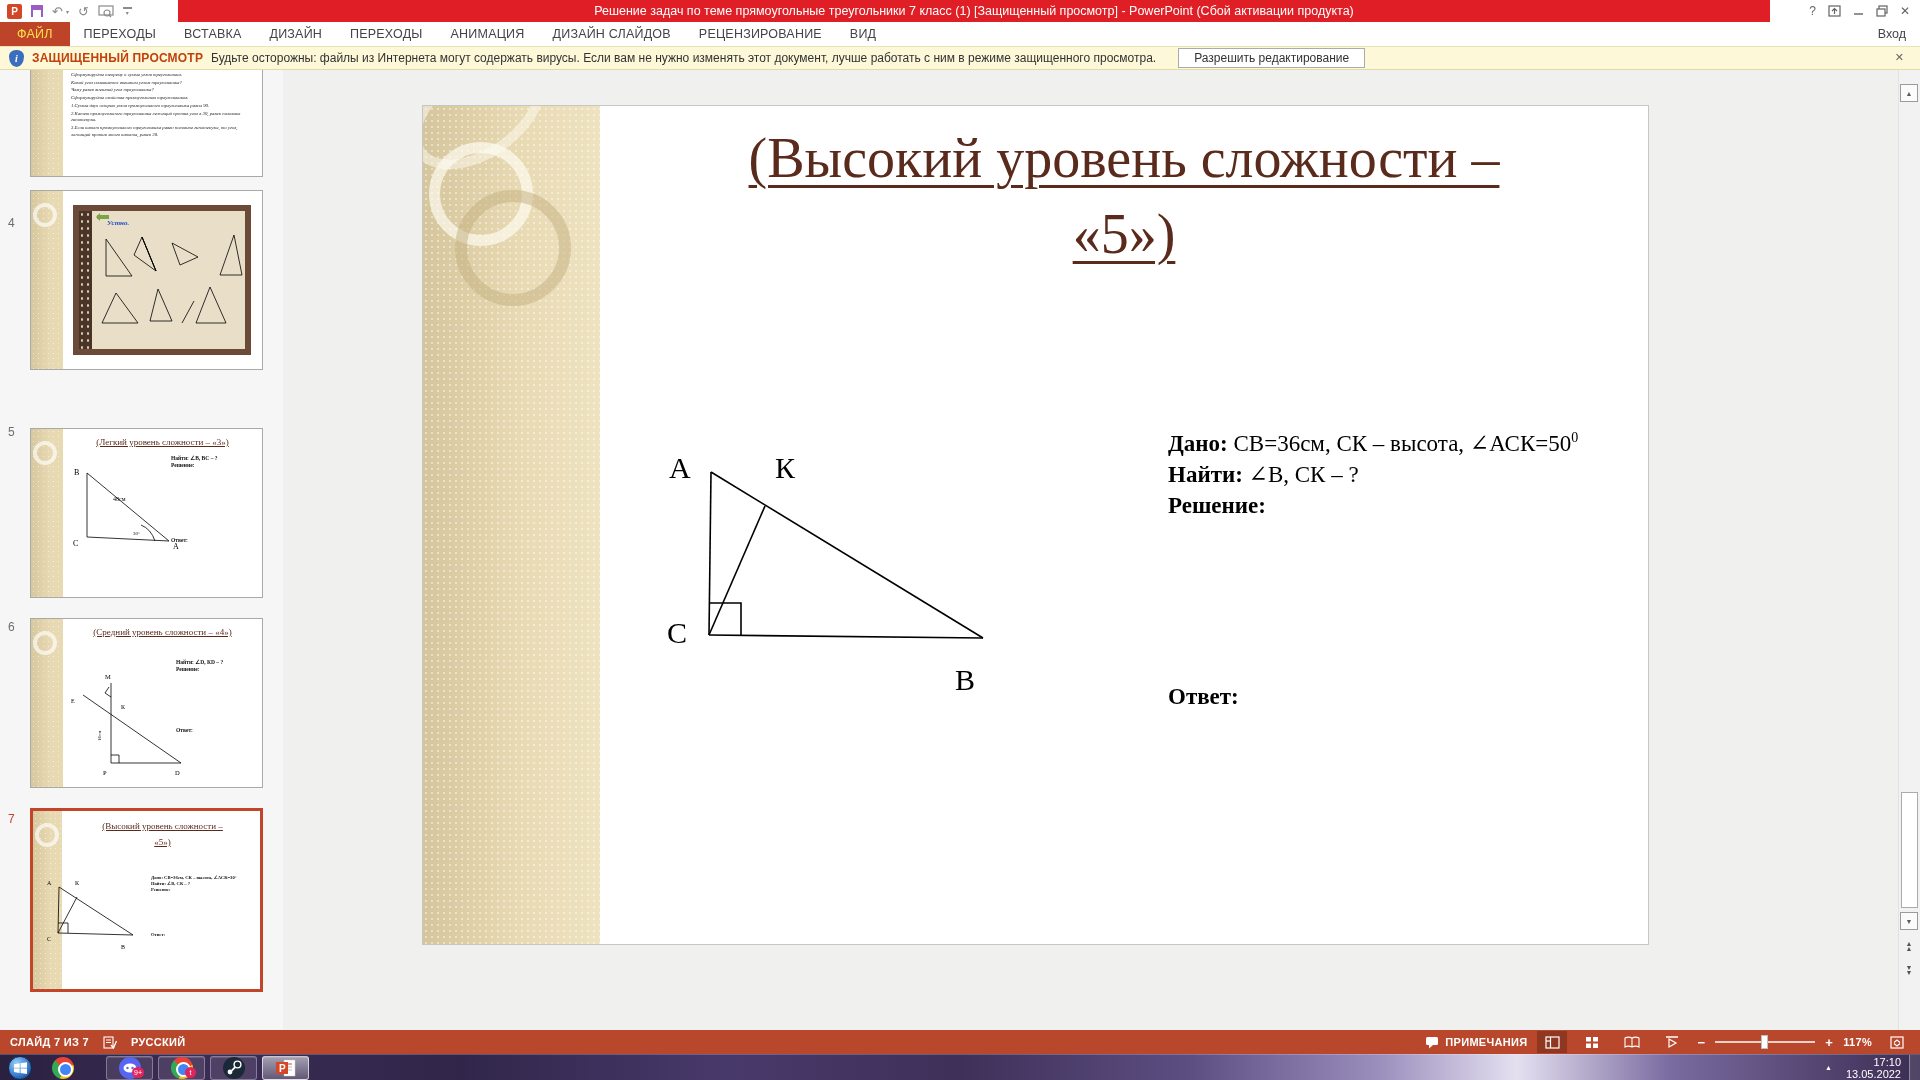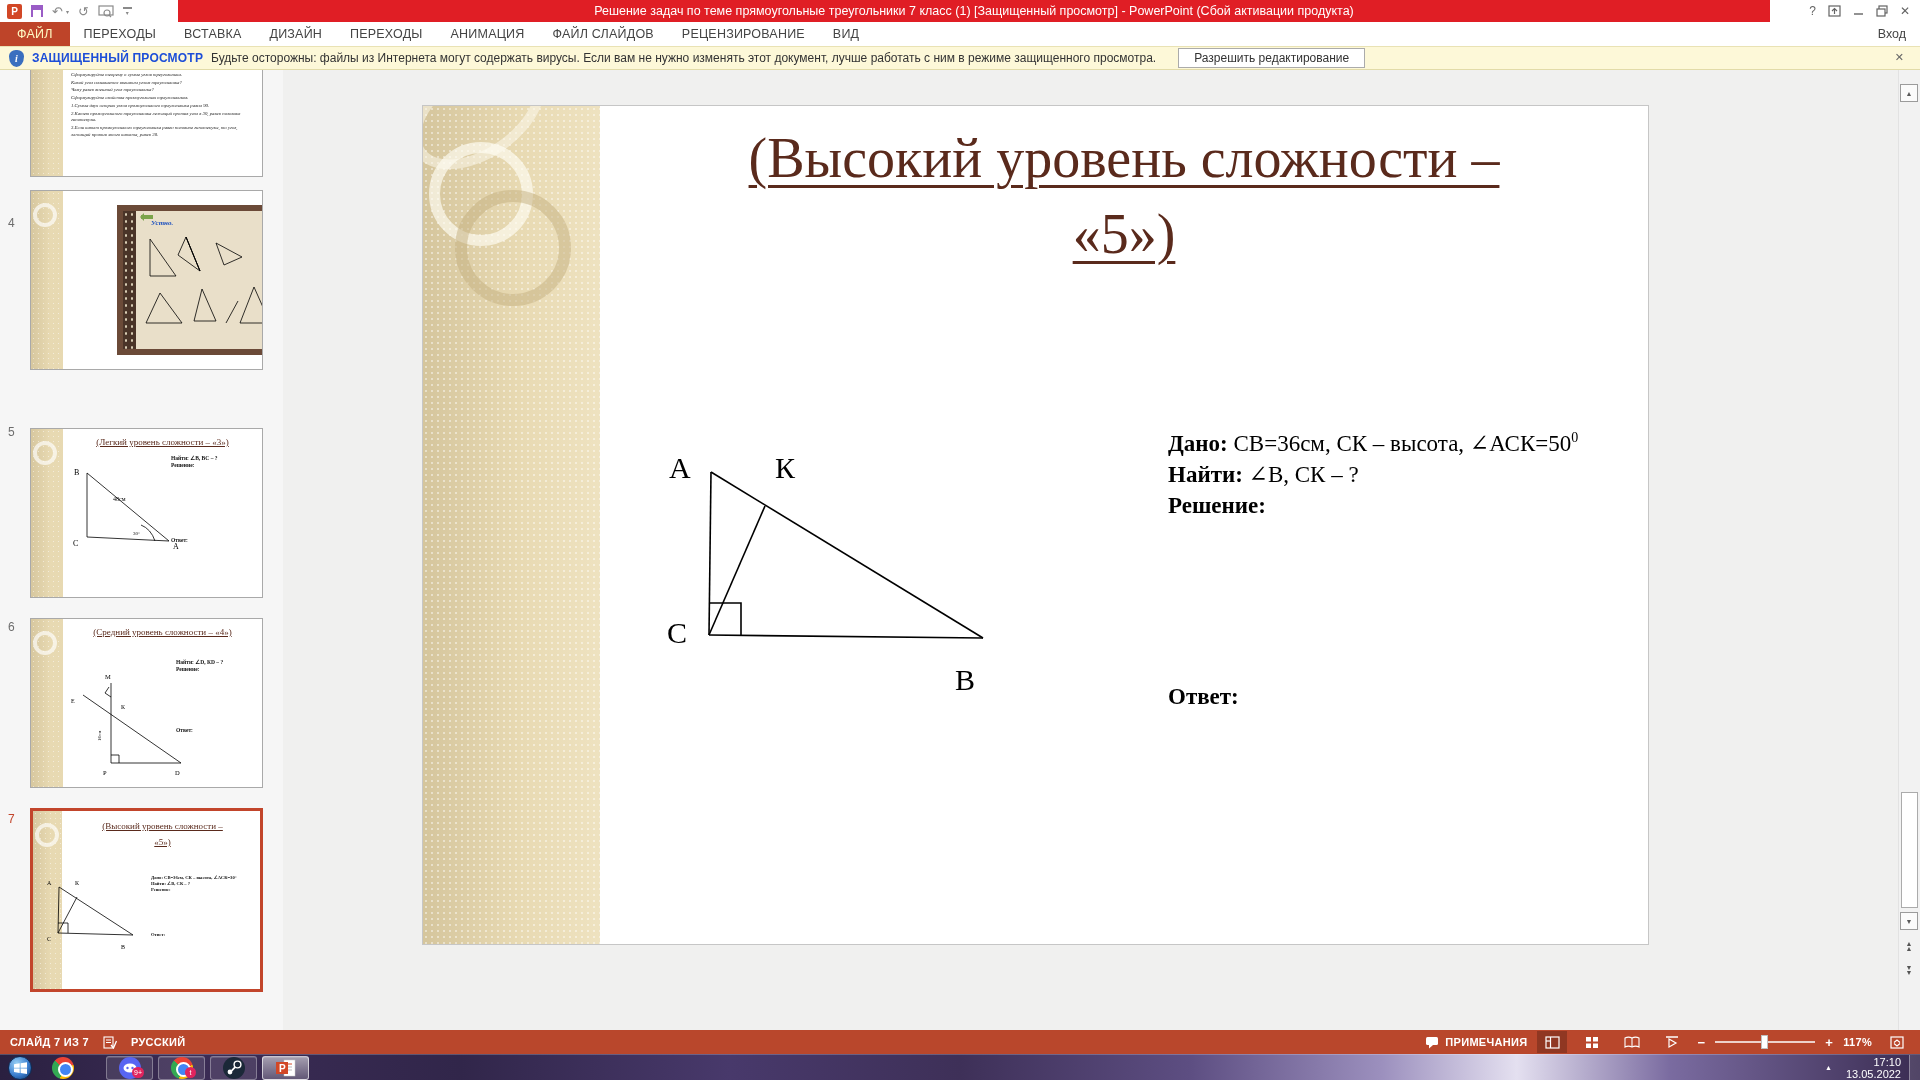--- a/index.html
+++ b/index.html
@@ -15,28 +15,28 @@
   .caret { font-size:6px; color:#8a8a8a; margin-left:-6px; }
   .qat-menu { display:flex; flex-direction:column; align-items:center; color:#8a8a8a; font-size:6px; line-height:4px; }
   .qat-menu .bar { width:9px; border-top:2px solid #8a8a8a; margin-bottom:2px; }
   .title-red { flex:1; background:#E01E25; color:#fff; font-size:12.5px; display:flex; align-items:center; justify-content:center; white-space:nowrap; overflow:hidden; }
   .win-controls { width:150px; display:flex; align-items:center; justify-content:flex-end; gap:12px; padding-right:10px; color:#636363; }
   .wc { font-size:12px; line-height:12px; color:#636363; }
 
   
   .tabrow { height:24px; background:#fff; display:flex; align-items:stretch; font-size:12.5px; color:#444; }
   .tab { display:flex; align-items:center; padding:0 14px; letter-spacing:.2px; }
-  .tab.file { background:#BE4429; color:#fef9c3; padding:0 17px; }
+  .tab.file { background:#BE4429; color:#fde047; padding:0 17px; }
   .tabrow .spacer { flex:1; }
   .signin { display:flex; align-items:center; padding-right:14px; color:#444; }
 
   
   .msgbar { height:24px; background:#FDF8D8; border-top:1px solid #E9E2B4; border-bottom:1px solid #E2DBA8; display:flex; align-items:center; padding-left:9px; position:relative; }
   .shield { width:15px; height:17px; background:#3A6FBF; border-radius:45% 45% 50% 50%/35% 35% 62% 62%; color:#fff; font:italic bold 10px "Liberation Serif",serif; display:flex; align-items:center; justify-content:center; margin-right:8px; }
-  .msg-label { font-weight:bold; font-size:12px; color:#1d4ed8; margin-right:8px; letter-spacing:.2px; }
+  .msg-label { font-weight:bold; font-size:12px; color:#c2410c; margin-right:8px; letter-spacing:.2px; }
   .msg-text { font-size:12px; color:#333; }
   .msg-btn { margin-left:22px; background:#fff; border:1px solid #ABABAB; font-size:12px; color:#333; padding:2px 15px; font-family:"Liberation Sans",sans-serif; }
   .msg-close { position:absolute; right:16px; top:4px; color:#666; font-size:11px; }
 
   
   .main { height:960px; display:flex; position:relative; background:#F0F0EF; }
 
   .thumb-panel { width:283px; background:#F6F6F6; position:relative; overflow:hidden; }
   .t-num { position:absolute; left:8px; font-size:12px; color:#6d6d6d; }
   .t-num.sel { color:#C2452B; }
@@ -45,21 +45,21 @@
   .t-strip { position:absolute; left:0; top:0; bottom:0; width:32px;
     background-image:radial-gradient(circle, rgba(255,255,255,.5) .7px, transparent 1px),
       linear-gradient(90deg, rgba(160,140,95,.28), rgba(160,140,95,.06) 60%);
     background-size:5px 5px, 100% 100%; background-color:#ECDEB7; }
   .t-ring { position:absolute; left:2px; top:12px; width:24px; height:24px; border:4px solid rgba(255,255,255,.65); border-radius:50%; }
   .t-title { position:absolute; left:36px; right:4px; text-align:center; font:9px "Liberation Serif",serif; color:#5A2A1C; text-decoration:underline; }
   .t-text { position:absolute; font:bold 5.5px/7px "Liberation Serif",serif; color:#111; }
   .t3-lines { position:absolute; left:40px; top:3px; right:5px; font:italic 4.8px/6.6px "Liberation Serif",serif; color:#222; }
   .t3-lines div { margin-bottom:1.2px; }
 
-  .notebook { position:absolute; left:42px; top:14px; width:178px; height:150px; border:6px solid #6B4A38; background:#E9DFC9;margin-left:44px; }
+  .notebook { position:absolute; left:42px; top:14px; width:178px; height:150px; border:6px solid #6B4A38; background:#E9DFC9; }
   .spiral { position:absolute; left:0; top:0; bottom:0; width:13px; background-color:#4A3428; background-image:radial-gradient(circle, #D8CDB4 1px, transparent 1.4px); background-size:6px 7px; }
   .ustno { position:absolute; left:28px; top:8px; font:bold italic 7px "Liberation Serif",serif; color:#1B4FBF; }
   .green-arrow { position:absolute; left:18px; top:4px; width:12px; height:4px; background:#7BA44A; }
   .green-arrow:before { content:""; position:absolute; left:-5px; top:-2px; border:4px solid transparent; border-right-color:#7BA44A; }
 
   .pscroll { position:absolute; left:283px; top:0; bottom:0; width:20px; background:#F2F2F2; border-left:1px solid #E2E2E2; }
   .sbtn { position:absolute; left:1px; width:18px; height:18px; background:#FBFBFB; border:1px solid #9B9B9B; color:#5A5A5A; font-size:7px; display:flex; align-items:center; justify-content:center; }
   .pthumb { position:absolute; left:2px; width:16px; background:#E8E8E8; border:1px solid #D0D0D0; }
 
   .canvas { flex:1; position:relative; background:#F0F0EF; }
@@ -164,21 +164,21 @@
   </div>
 </div>
 
 <div class="tabrow">
   <span class="tab file">ФАЙЛ</span>
   <span class="tab">ПЕРЕХОДЫ</span>
   <span class="tab">ВСТАВКА</span>
   <span class="tab">ДИЗАЙН</span>
   <span class="tab">ПЕРЕХОДЫ</span>
   <span class="tab">АНИМАЦИЯ</span>
-  <span class="tab">ФАЙЛ СЛАЙДОВ</span>
+  <span class="tab">ДИЗАЙН СЛАЙДОВ</span>
   <span class="tab">РЕЦЕНЗИРОВАНИЕ</span>
   <span class="tab">ВИД</span>
   <span class="spacer"></span>
   <span class="signin">Вход</span>
 </div>
 
 <div class="msgbar">
   <div class="shield">i</div>
   <span class="msg-label">ЗАЩИЩЕННЫЙ ПРОСМОТР</span>
   <span class="msg-text">Будьте осторожны: файлы из Интернета могут содержать вирусы. Если вам не нужно изменять этот документ, лучше работать с ним в режиме защищенного просмотра.</span>

